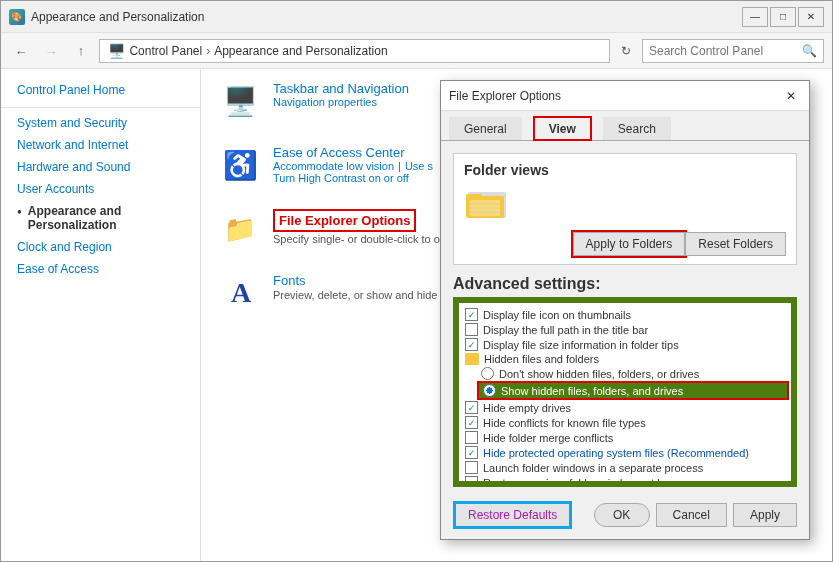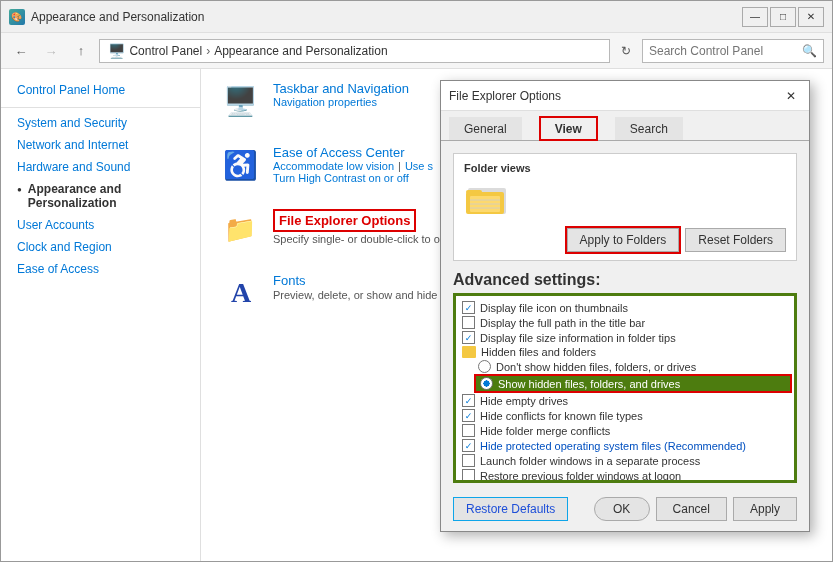--- a/index.html
+++ b/index.html
@@ -276,21 +276,21 @@
       gap: 0;
     }
     .tab {
       padding: 4px 14px;
       font-size: 12px;
       cursor: pointer;
       border: 1px solid transparent;
       border-bottom: none;
       color: #333;
       background: #e4e4e4;
-      margin-right: 18px;
+      margin-right: 12px;
     }
     .tab.active {
       background: #f0f0f0;
       border-color: #aaa;
       border-bottom-color: #f0f0f0;
       position: relative;
       z-index: 1;
       font-weight: bold;
       outline: 2px solid #d00;
       outline-offset: -1px;
@@ -300,21 +300,21 @@
     .dialog-body {
       padding: 12px 12px 8px;
     }
     .folder-views-section {
       border: 1px solid #ccc;
       padding: 8px 10px;
       margin-bottom: 10px;
       background: white;
     }
     .folder-views-title {
-      font-size: 11px;
+      font-size: 14px;
       font-weight: bold;
       margin-bottom: 6px;
       color: #333;
     }
     .folder-views-content {
       display: flex;
       gap: 10px;
       align-items: flex-start;
     }
     .folder-icon-box {
@@ -324,21 +324,20 @@
       font-size: 32px;
     }
     .folder-views-text {
       font-size: 11px;
       color: #333;
       flex: 1;
       line-height: 1.4;
     }
     .folder-views-buttons {
       display: flex;
-      gap: 6px;
       margin-top: 8px;
       justify-content: flex-end;
     }
     .fv-btn {
       padding: 4px 12px;
       font-size: 12px;
       background: #e4e4e4;
       border: 1px solid #aaa;
       cursor: pointer;
       color: #333;
@@ -348,21 +347,21 @@
     }
 
     
     .advanced-label {
       font-size: 16px;
       font-weight: bold;
       color: #333;
       margin-bottom: 4px;
     }
     .settings-list {
-      border: 3px solid #4d7c0f;
+      border: 6px solid #4d7c0f;
       background: white;
       height: 190px;
       overflow-y: scroll;
       padding: 4px 2px;
       position: relative;
     }
     .settings-list::-webkit-scrollbar { width: 14px; }
     .settings-list::-webkit-scrollbar-track { background: #f0f0f0; }
     .settings-list::-webkit-scrollbar-thumb { background: #c0c0c0; border: 1px solid #aaa; }
 
@@ -421,23 +420,23 @@
     .dialog-footer {
       display: flex;
       justify-content: space-between;
       align-items: center;
       padding: 6px 12px 10px;
     }
     .restore-btn {
       padding: 4px 12px;
       font-size: 12px;
       background: #e4e4e4;
-      border: 1px solid #0ea5e9;
-      cursor: pointer;
-      color: #1d4ed8;
+      border: 3px solid #0ea5e9;
+      cursor: pointer;
+      color: #a21caf;
     }
     .dialog-action-btns {
       display: flex;
       gap: 6px;
     }
     .action-btn {
       padding: 4px 16px;
       font-size: 12px;
       background: #e4e4e4;
       border: 1px solid #aaa;
@@ -482,24 +481,24 @@
   </div>
 
   <div class="content-area">
 
     <div class="sidebar">
       <div class="sidebar-header">Control Panel Home</div>
       <div class="sidebar-divider"></div>
       <div class="sidebar-item">System and Security</div>
       <div class="sidebar-item">Network and Internet</div>
       <div class="sidebar-item">Hardware and Sound</div>
+      <div class="sidebar-item">User Accounts</div>
       <div class="sidebar-item active">
         <span class="active-label">Appearance and<br>Personalization</span>
       </div>
-      <div class="sidebar-item">User Accounts</div>
       <div class="sidebar-item">Clock and Region</div>
       <div class="sidebar-item">Ease of Access</div>
     </div>
 
     <div class="main-content">
 
       <div class="category-item">
         <div class="category-icon">🖥️</div>
         <div class="category-info">
           <div class="category-title">Taskbar and Navigation</div>

